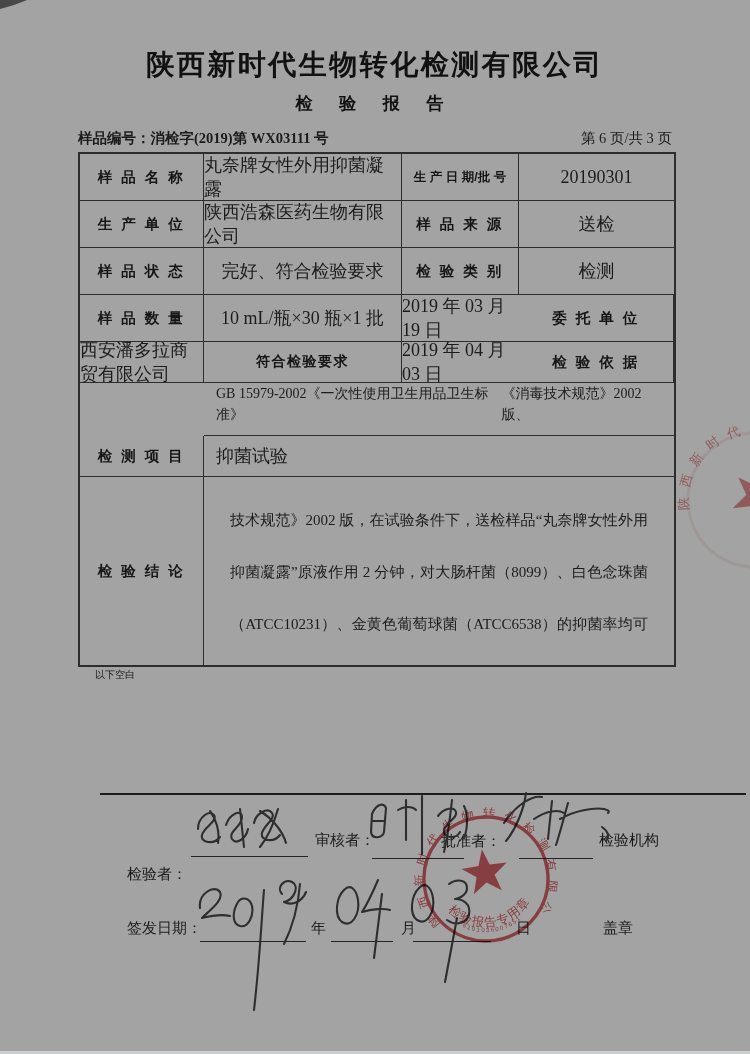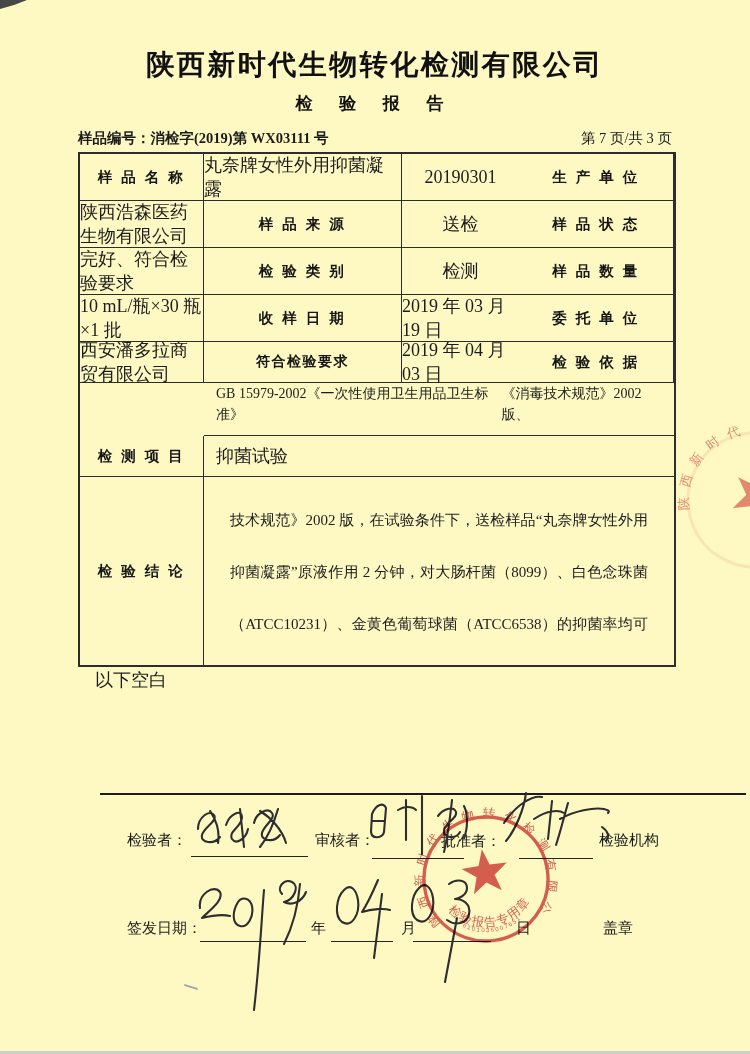--- a/index.html
+++ b/index.html
@@ -1,17 +1,17 @@
 <!DOCTYPE html>
 <html><head>
 <meta charset="utf-8">
 <style>
   html,body{margin:0;padding:0;}
   body{width:750px;height:1054px;position:relative;background:#eef2f2;overflow:hidden;}
-  .page{position:absolute;inset:0;background:#fef9c3;overflow:hidden;
+  .page{position:absolute;inset:0;background:#a3a3a3;overflow:hidden;
         font-family:"Liberation Serif",serif;color:#1c1c1c;text-decoration:underline;}
   .abs{position:absolute;}
   
   .company{top:46px;left:0;right:0;text-align:center;font-family:"Liberation Sans",sans-serif;
            font-weight:bold;font-size:28px;letter-spacing:2.5px;color:#111;}
   .subtitle{top:92px;left:0;right:0;text-align:center;font-family:"Liberation Sans",sans-serif;
             font-weight:bold;font-size:17px;letter-spacing:11px;color:#111;}
   .info-line{top:129px;left:78px;width:594px;display:flex;justify-content:space-between;align-items:baseline;}
   .sample-no{font-weight:bold;font-size:14.5px;}
   .page-ind{font-size:14.5px;}
@@ -26,21 +26,21 @@
   .c.bot{border-bottom:none;}
   .lbl{font-family:"Liberation Sans",sans-serif;font-weight:bold;font-size:14.5px;
        letter-spacing:2.5px;color:#161616;white-space:nowrap;}
   .lbl-sm{font-size:12.5px;letter-spacing:0;}
   .lbl-6{font-size:14px;letter-spacing:1.5px;}
   .val{font-size:18px;}
   .wide{grid-column:2/5;justify-content:flex-start;padding:0 12px;}
   .basis-cell{flex-direction:row;align-items:flex-start;justify-content:center;line-height:21px;font-size:14px;}
   .basis-cell .l2{padding-left:4px;}
   .concl{display:block;text-align:justify;line-height:52px;font-size:15px;padding:1px 14px 0 14px;}
-  .blank-note{top:668px;left:95px;font-size:18px;}
+  .blank-note{top:668px;left:95px;font-size:10px;}
   
   .sep{top:793px;left:100px;width:646px;height:2.2px;background:#1d1d1d;}
   .sg{font-size:15px;white-space:nowrap;}
   .uline{border-bottom:1.6px solid #232323;height:0;}
   .ink{stroke:#2e2e31;stroke-width:2.1;fill:none;stroke-linecap:round;stroke-linejoin:round;}
   .stamp{mix-blend-mode:multiply;}
   .speck-tl{top:0;left:0;width:27px;height:9px;background:#474747;
             clip-path:polygon(0 0,100% 0,52% 55%,0 100%);}
   .speck-b{top:986px;left:184px;width:14px;height:2px;background:#9fa6a8;transform:rotate(18deg);}
   .bottom-edge{left:0;right:0;bottom:0;height:3px;background:#c9d0cf;}
@@ -51,31 +51,34 @@
 <div class="page">
 
   <div class="abs speck-tl"></div>
   <div class="abs speck-b"></div>
   <div class="abs bottom-edge"></div>
 
   <div class="abs company">陕西新时代生物转化检测有限公司</div>
   <div class="abs subtitle">检 验 报 告</div>
   <div class="abs info-line">
     <span class="sample-no">样品编号：消检字(2019)第 WX03111 号</span>
-    <span class="page-ind">第 7 页/共 3 页</span>
+    <span class="page-ind">第 6 页/共 3 页</span>
   </div>
 
   <div class="tbl">
 
     <div class="c">
         <span class="lbl">样 品 名 称</span>
       </div>
     <div class="c">
         <span class="val">丸奈牌女性外用抑菌凝露</span>
       </div>
+    <div class="c">
+        <span class="lbl lbl-sm">生 产 日 期/批 号</span>
+      </div>
     <div class="c last">
         <span class="val">20190301</span>
       </div>
 
     <div class="c">
         <span class="lbl">生 产 单 位</span>
       </div>
     <div class="c">
         <span class="val">陕西浩森医药生物有限公司</span>
       </div>
@@ -97,23 +100,20 @@
       </div>
     <div class="c last">
         <span class="val">检测</span>
       </div>
 
     <div class="c">
         <span class="lbl">样 品 数 量</span>
       </div>
     <div class="c">
         <span class="val">10 mL/瓶×30 瓶×1 批</span>
-      </div>
-    <div class="c">
-        <span class="lbl">收 样 日 期</span>
       </div>
     <div class="c last">
         <span class="val">2019 年 03 月 19 日</span>
       </div>
 
     <div class="c">
         <span class="lbl">委 托 单 位</span>
       </div>
     <div class="c">
         <span class="val">西安潘多拉商贸有限公司</span>
@@ -145,21 +145,21 @@
       </div>
     <div class="c wide last bot">
       <span class="concl">依据 GB15979-2002《一次性使用卫生用品卫生标准》及《消毒技术规范》2002 版，在试验条件下，送检样品“丸奈牌女性外用抑菌凝露”原液作用 2 分钟，对大肠杆菌（8099）、白色念珠菌（ATCC10231）、金黄色葡萄球菌（ATCC6538）的抑菌率均可达到 50%以上。</span>
     </div>
   </div>
 
   <div class="abs blank-note">以下空白</div>
 
   <div class="abs sep"></div>
 
-  <span class="abs sg" style="left:127px;top:831px;">检验者：</span>
+  <span class="abs sg" style="left:127px;top:865px;">检验者：</span>
   <div class="abs uline" style="left:191px;top:856px;width:117px;"></div>
   <span class="abs sg" style="left:315px;top:831px;">审核者：</span>
   <div class="abs uline" style="left:372px;top:858px;width:92px;"></div>
   <span class="abs sg" style="left:441px;top:832px;">批准者：</span>
   <div class="abs uline" style="left:519px;top:858px;width:74px;"></div>
   <span class="abs sg" style="left:599px;top:831px;">检验机构</span>
 
   <span class="abs sg" style="left:127px;top:919px;">签发日期：</span>
   <div class="abs uline" style="left:200px;top:941px;width:106px;"></div>
   <span class="abs sg" style="left:311px;top:919px;">年</span>

